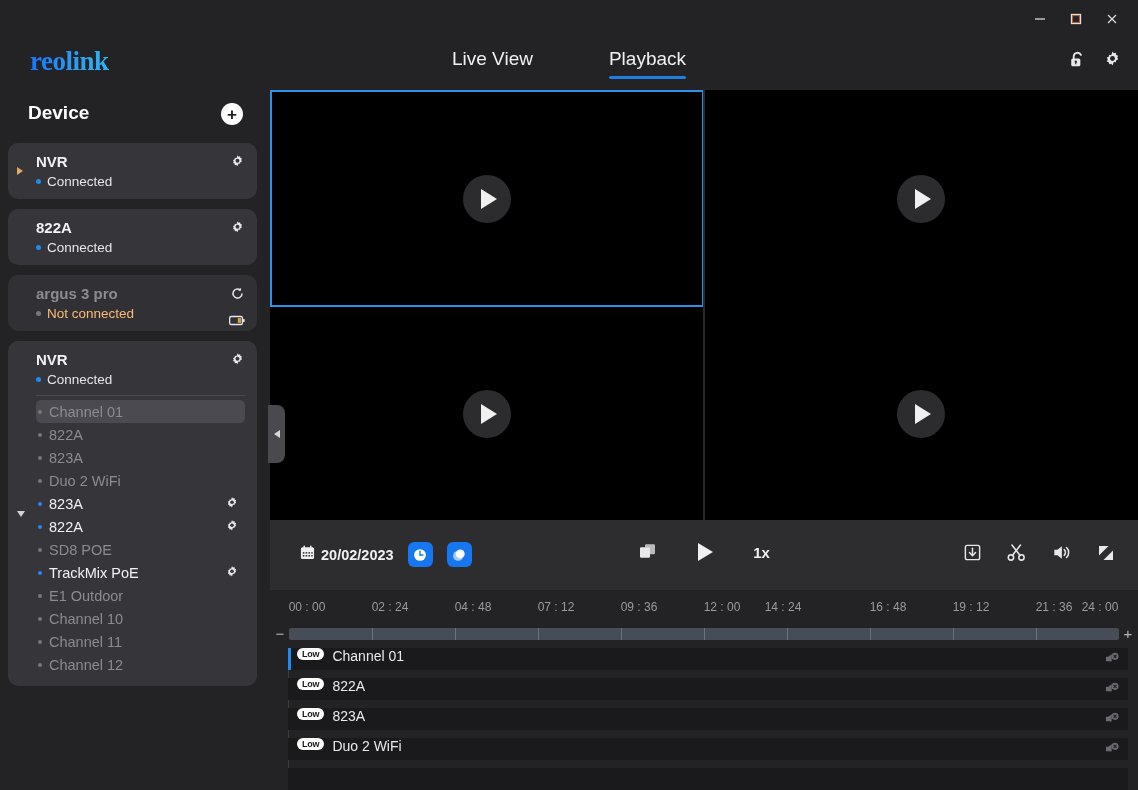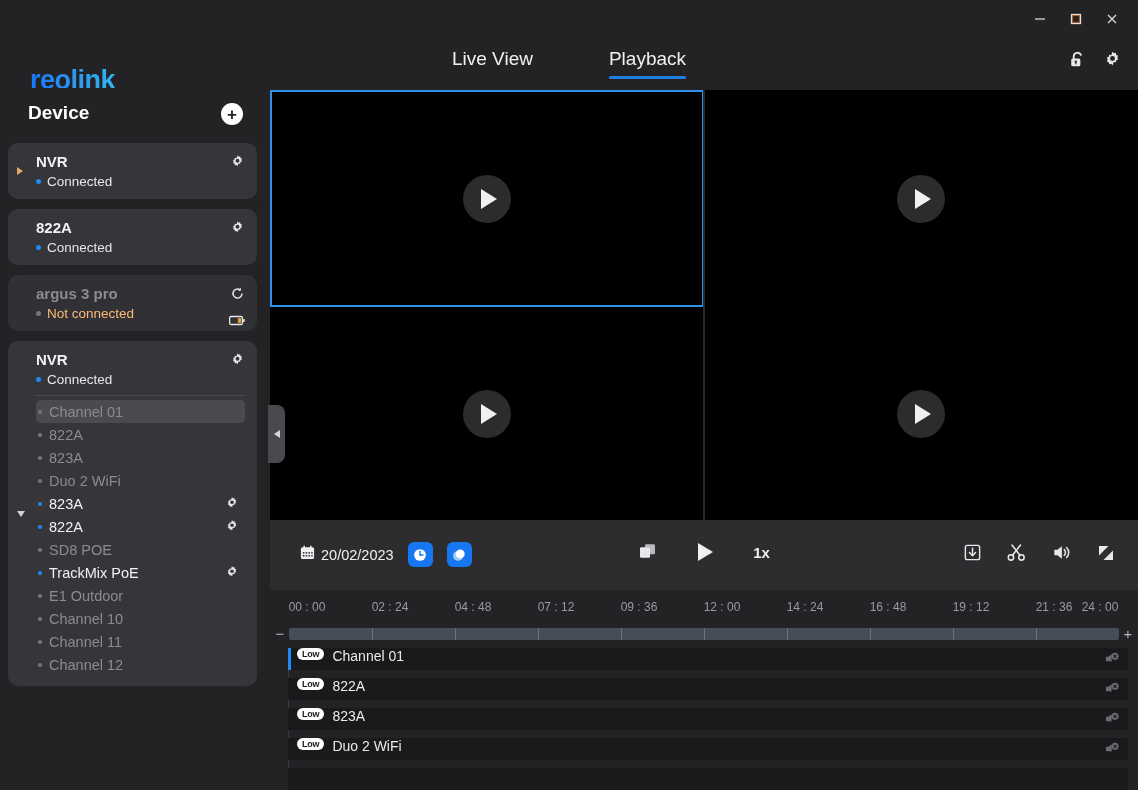--- a/index.html
+++ b/index.html
@@ -30,22 +30,21 @@
   
   .header {
     position: absolute; top: 38px; left: 0; width: 1138px; height: 50px;
     background: #232326;
   }
   .logo {
     position: absolute; left: 30px; top: 8px;
     font-size: 27px; font-weight: bold; letter-spacing: -0.5px;
     background: linear-gradient(90deg, #1677ff 0%, #2e9bf0 55%, #30b3f2 100%);
     -webkit-background-clip: text; background-clip: text; color: transparent;
-    font-family: Liberation Sans, sans-serif;
-    margin-top: 19px;
+    font-family: Liberation Serif, serif;
   }
   .nav {
     position: absolute; left: 0; top: 0; width: 1138px; height: 50px;
     display: flex; justify-content: center; align-items: center; gap: 76px;
   }
   .nav-tab {
     position: relative; font-size: 19px; color: #f0f0f2;
     padding-bottom: 9px; cursor: pointer;
   }
   .nav-tab.active::after {
@@ -151,21 +150,21 @@
     border-top: 4.5px solid transparent; border-bottom: 4.5px solid transparent;
   }
 
   
   .ctrlbar {
     position: absolute; left: 270px; top: 520px; width: 868px; height: 70px;
     background: #2d2d30;
   }
   .ctrl-left { position: absolute; left: 30px; top: 22px; display: flex; align-items: center; gap: 14px; }
   .date-wrap { display: flex; align-items: center; gap: 6px; cursor: pointer; }
-  .date-txt { font-size: 14.5px; font-weight: normal; color: #f0f0f2; }
+  .date-txt { font-size: 14.5px; font-weight: bold; color: #f0f0f2; }
   .blue-btn {
     width: 25px; height: 25px; border-radius: 6px; background: #1677f0;
     display: flex; align-items: center; justify-content: center; cursor: pointer;
   }
   .ctrl-center {
     position: absolute; left: 0; top: 22px; width: 868px;
     display: flex; justify-content: center; align-items: center; gap: 40px;
   }
   .ctrl-center .citem { cursor: pointer; display: flex; align-items: center; }
   .speed-txt { font-size: 15px; font-weight: bold; color: #f0f0f2; }
@@ -526,21 +525,21 @@
   </div>
 
   <div class="timeline">
     <div class="tl-ticks">
       <span class="tl-tick" style="left:37px">00 : 00</span>
       <span class="tl-tick" style="left:120px">02 : 24</span>
       <span class="tl-tick" style="left:203px">04 : 48</span>
       <span class="tl-tick" style="left:286px">07 : 12</span>
       <span class="tl-tick" style="left:369px">09 : 36</span>
       <span class="tl-tick" style="left:452px">12 : 00</span>
-      <span class="tl-tick" style="left:535px">14 : 24</span>
+      <span class="tl-tick" style="left:513px">14 : 24</span>
       <span class="tl-tick" style="left:618px">16 : 48</span>
       <span class="tl-tick" style="left:701px">19 : 12</span>
       <span class="tl-tick" style="left:784px">21 : 36</span>
       <span class="tl-tick" style="left:830px">24 : 00</span>
     </div>
 
     <div class="tl-zoombar">
       <div class="zoom-minus">−</div>
       <div class="zoom-track">
         <div class="zoom-seg" style="left:83px"></div>

